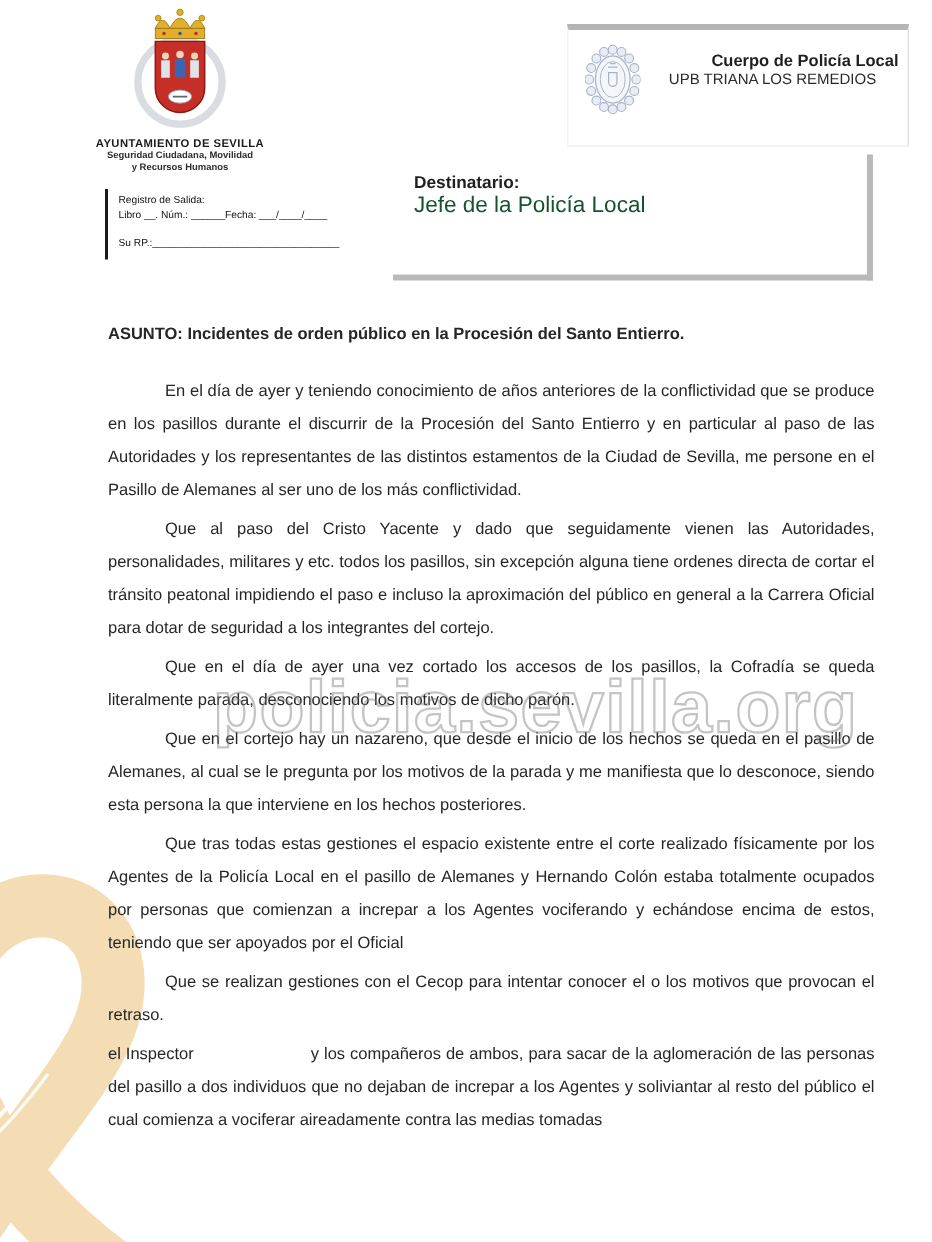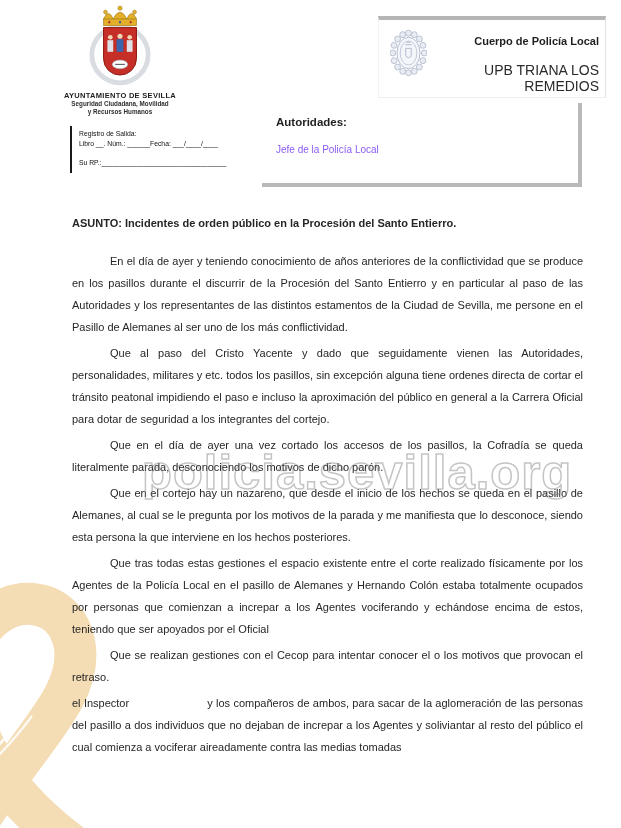--- a/index.html
+++ b/index.html
@@ -24,30 +24,30 @@
 
   
   .police-box {
     position:absolute; left:378px; top:16px; width:228px; height:82px; z-index:2;
     border-top:4px solid #b5b5b5; border-right:1px solid #e2e2e2;
     border-bottom:1px solid #efefef; border-left:1px solid #f2f2f2;
     box-sizing:border-box;
   }
   .badge-wrap { position:absolute; left:11px; top:9px; }
   .police-title { position:absolute; left:52px; top:15px; width:168px; text-align:right; font-size:11px; font-weight:bold; color:#1f1f1f; }
-  .police-sub { position:absolute; left:52px; top:42px; width:168px; text-align:right; font-size:14px; color:#2a2a2a; }
+  .police-sub { position:absolute; left:52px; top:28px; width:168px; text-align:center; font-size:10px; color:#2a2a2a; }
 
   
   .dest-box {
     position:absolute; left:262px; top:103px; width:320px; height:84px; z-index:2;
     border-right:4px solid #b9b9b9; border-bottom:4px solid #b9b9b9;
     box-sizing:border-box; padding:13px 0 0 14px;
   }
   .dest-label { font-size:11.5px; font-weight:bold; color:#1f1f1f; }
-  .dest-value { font-size:10px; color:#8b5cf6; margin-top:16px; }
+  .dest-value { font-size:15px; color:#14532d; }
 
   
   .body-text {
     position:absolute; left:72px; top:212px; width:511px; z-index:2;
     font-size:11px; line-height:22px; text-align:justify; color:#262626;
   }
   .asunto { font-weight:bold; margin:0 0 16px 0; text-align:left; }
   .para { margin:0 0 4px 0; text-indent:38px; }
   .cont { text-indent:0; }
   .gap { display:inline-block; width:78px; }
@@ -132,21 +132,21 @@
         <path d="M17 21 h6 v7 a3 3 0 0 1 -6 0 z" fill="none" stroke="#a7b2c6" stroke-width="0.9"></path>
         <path d="M16.5 17 h7 M18 14.5 h4" stroke="#a7b2c6" stroke-width="0.9" fill="none"></path>
       </svg>
     </span>
     <div class="police-title">Cuerpo de Policía Local</div>
     <div class="police-sub">UPB TRIANA LOS REMEDIOS</div>
   </div>
 
   
   <div class="dest-box">
-    <div class="dest-label">Autoridades:</div>
+    <div class="dest-label">Destinatario:</div>
     <div class="dest-value">Jefe de la Policía Local</div>
   </div>
 
   
   <span>
     <svg class="ribbon" width="215" height="295" viewBox="0 0 215 295" aria-hidden="true">
       <path d="M125 298 C 40 235, -2 150, 28 90 C 52 42, 120 44, 127 100 C 133 152, 80 190, 18 292" fill="none" stroke="#f4dcb4" stroke-width="42"></path>
       <g stroke="#ffffff" stroke-width="2.2" fill="none" opacity="0.85">
         <path d="M6 248 C 38 222, 62 198, 84 168"></path>
         <path d="M12 236 C 40 210, 60 190, 78 162"></path>

